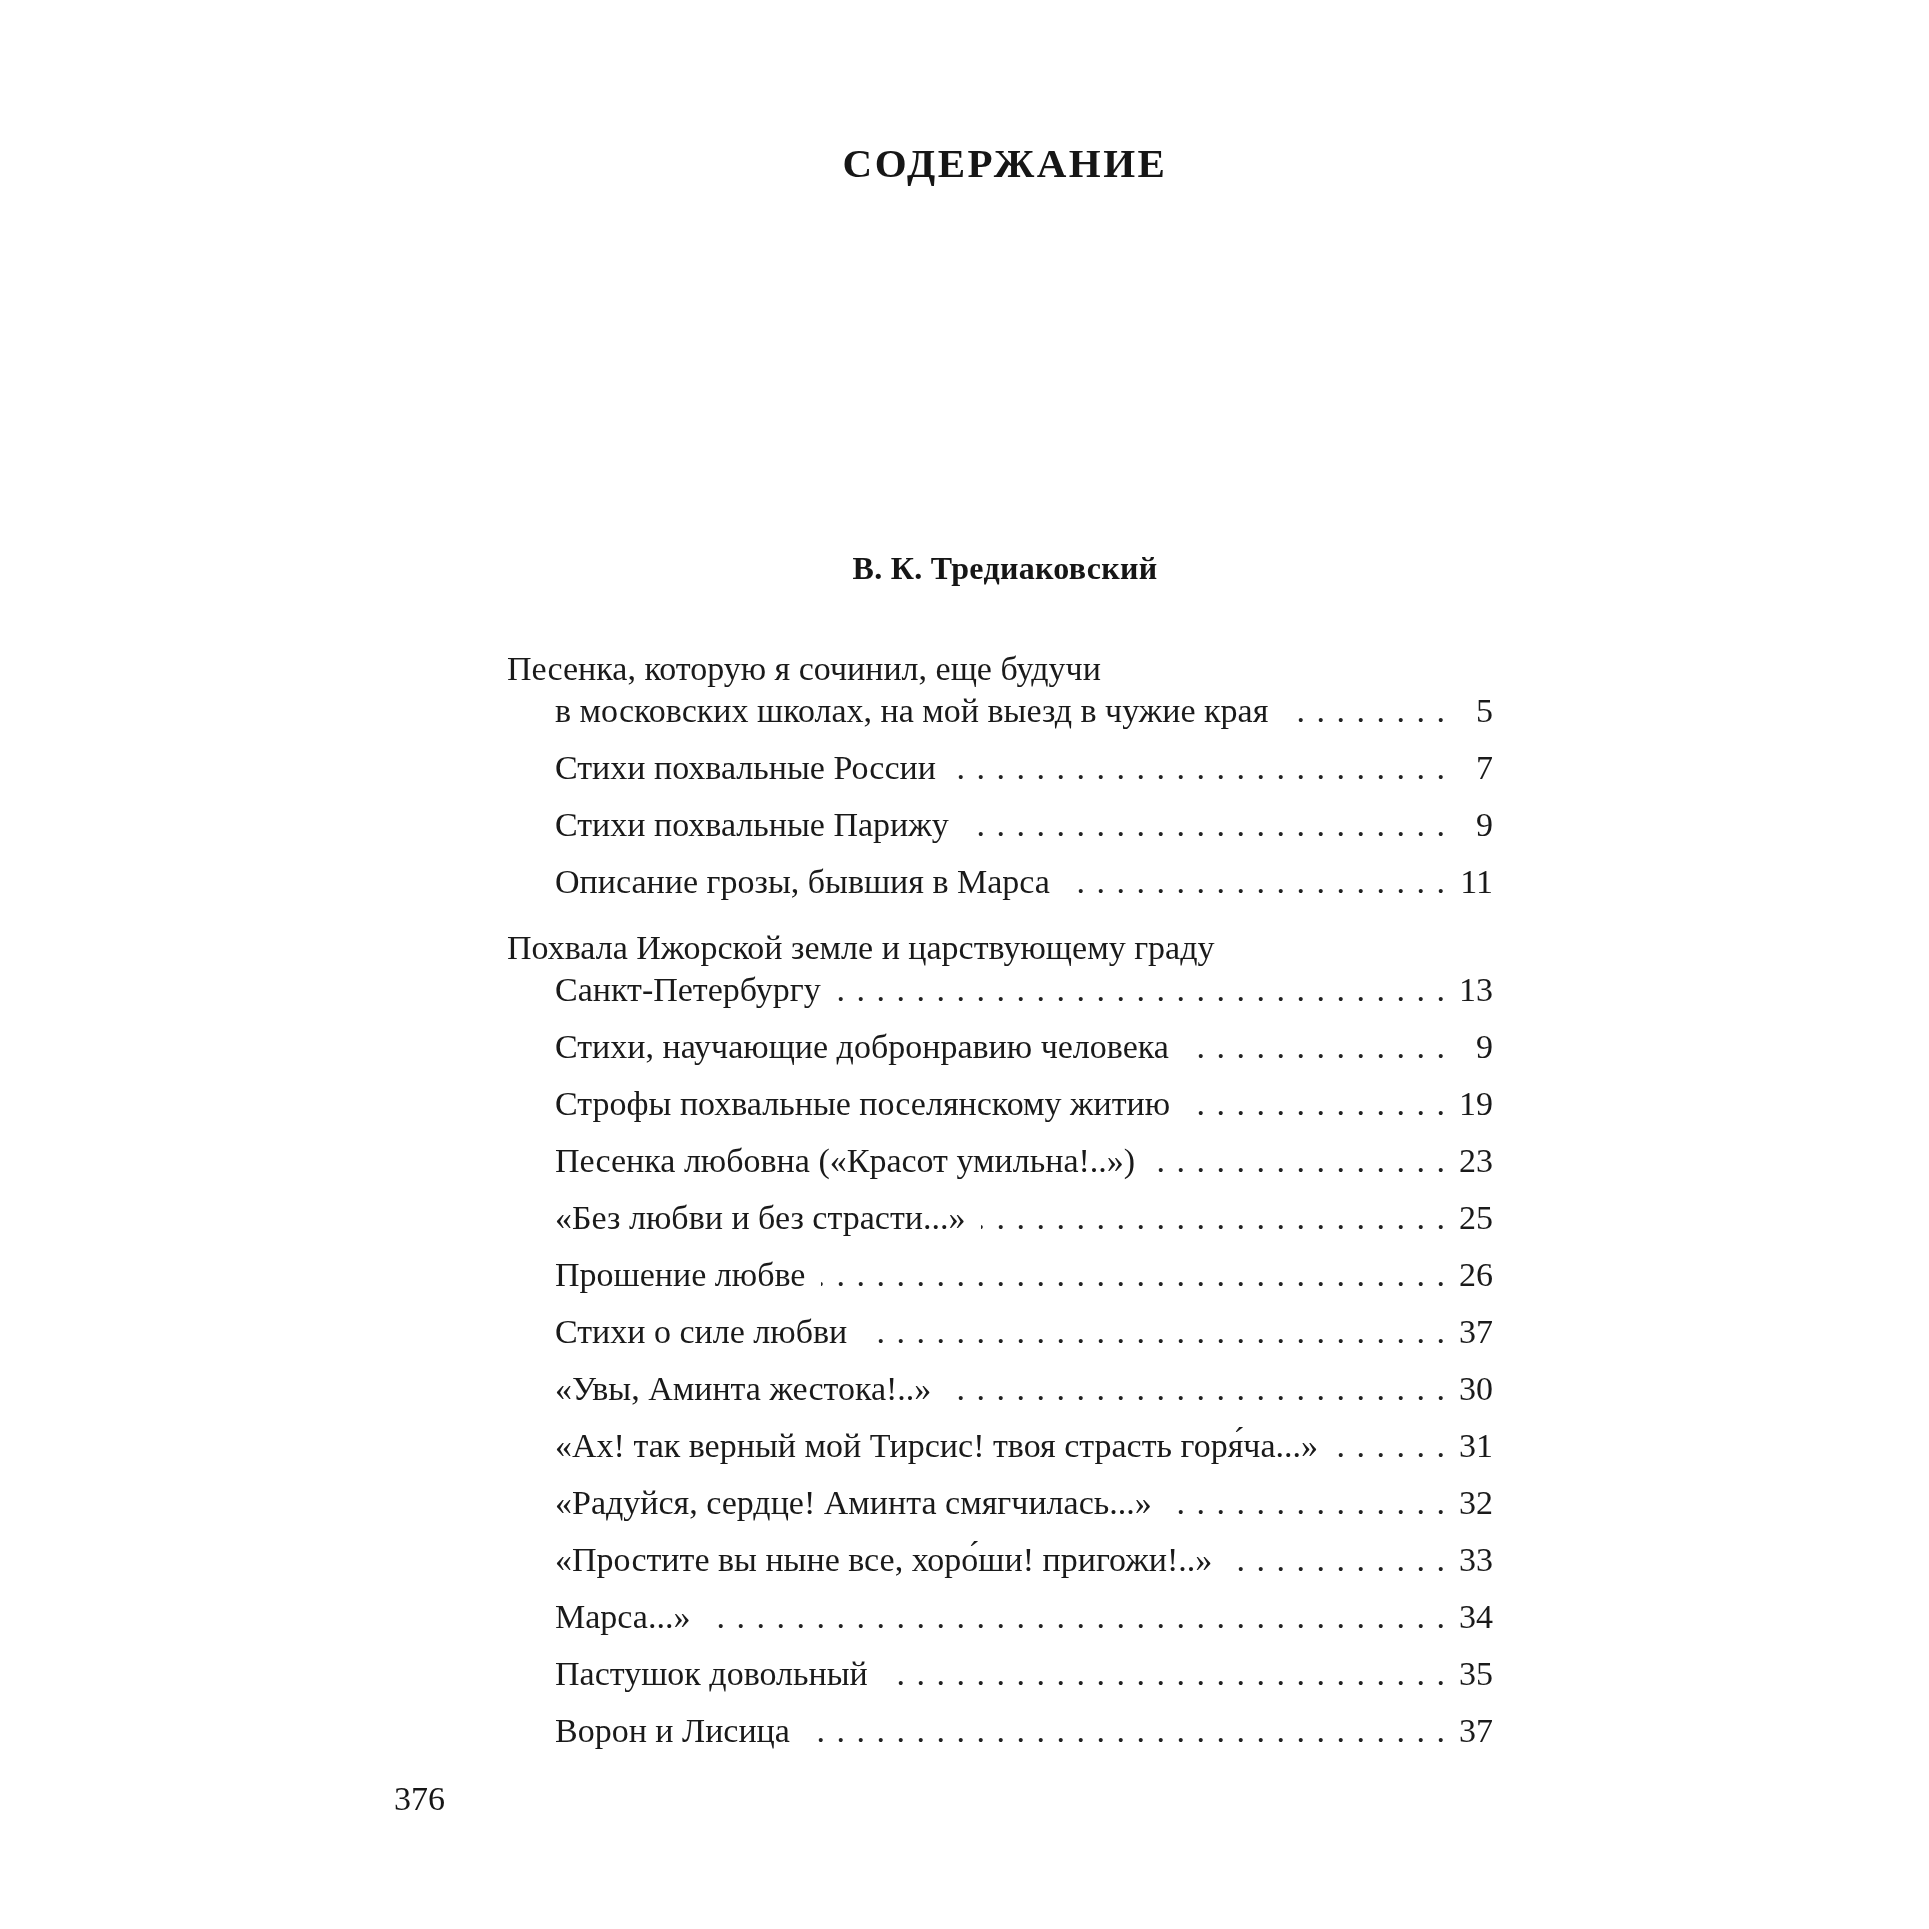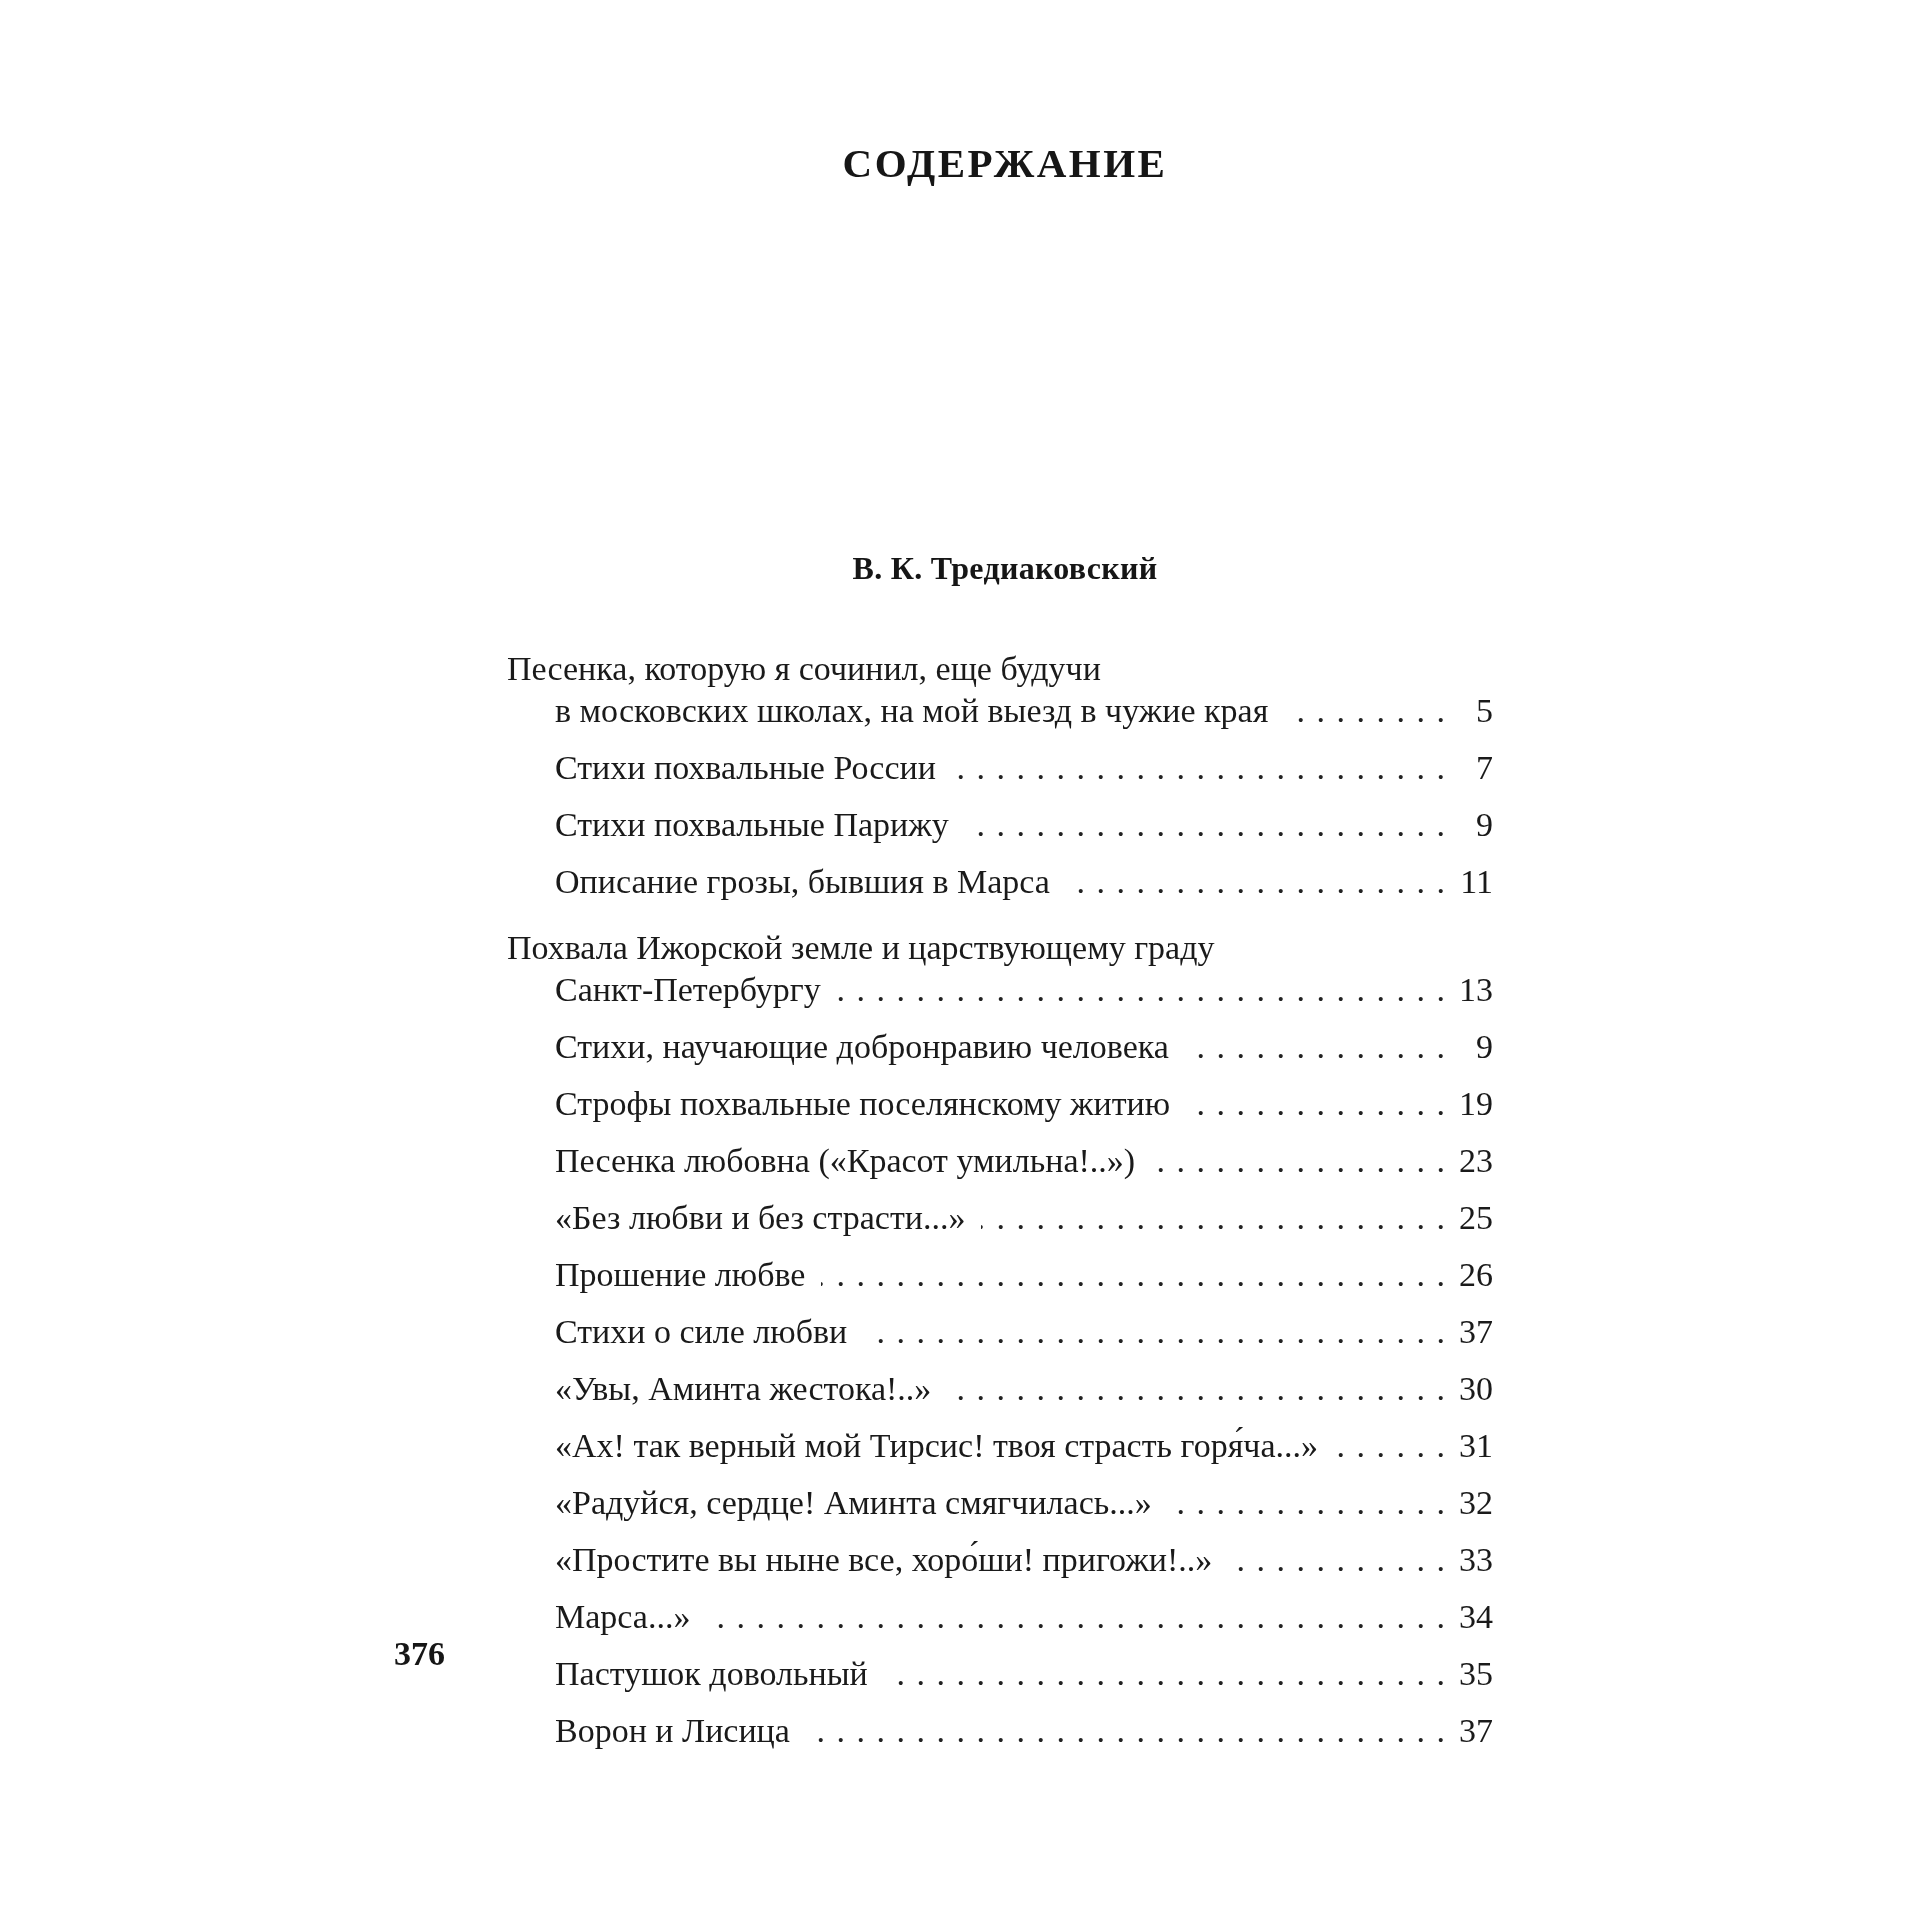--- a/index.html
+++ b/index.html
@@ -78,22 +78,22 @@
     word-spacing: 3px;
   }
   .entry .page-num {
     flex: 0 0 auto;
     min-width: 40px;
     text-align: right;
   }
   .folio {
     position: absolute;
     left: 394px;
-    top: 1635px;
-    font-weight: bold;
+    top: 1780px;
+    font-weight: normal;
     font-size: 34px;
     color: #161616;
   }
 </style>
 </head>
 <body>
 
 <div class="page-title">СОДЕРЖАНИЕ</div>
 
 <div class="author">В. К. Тредиаковский</div>

